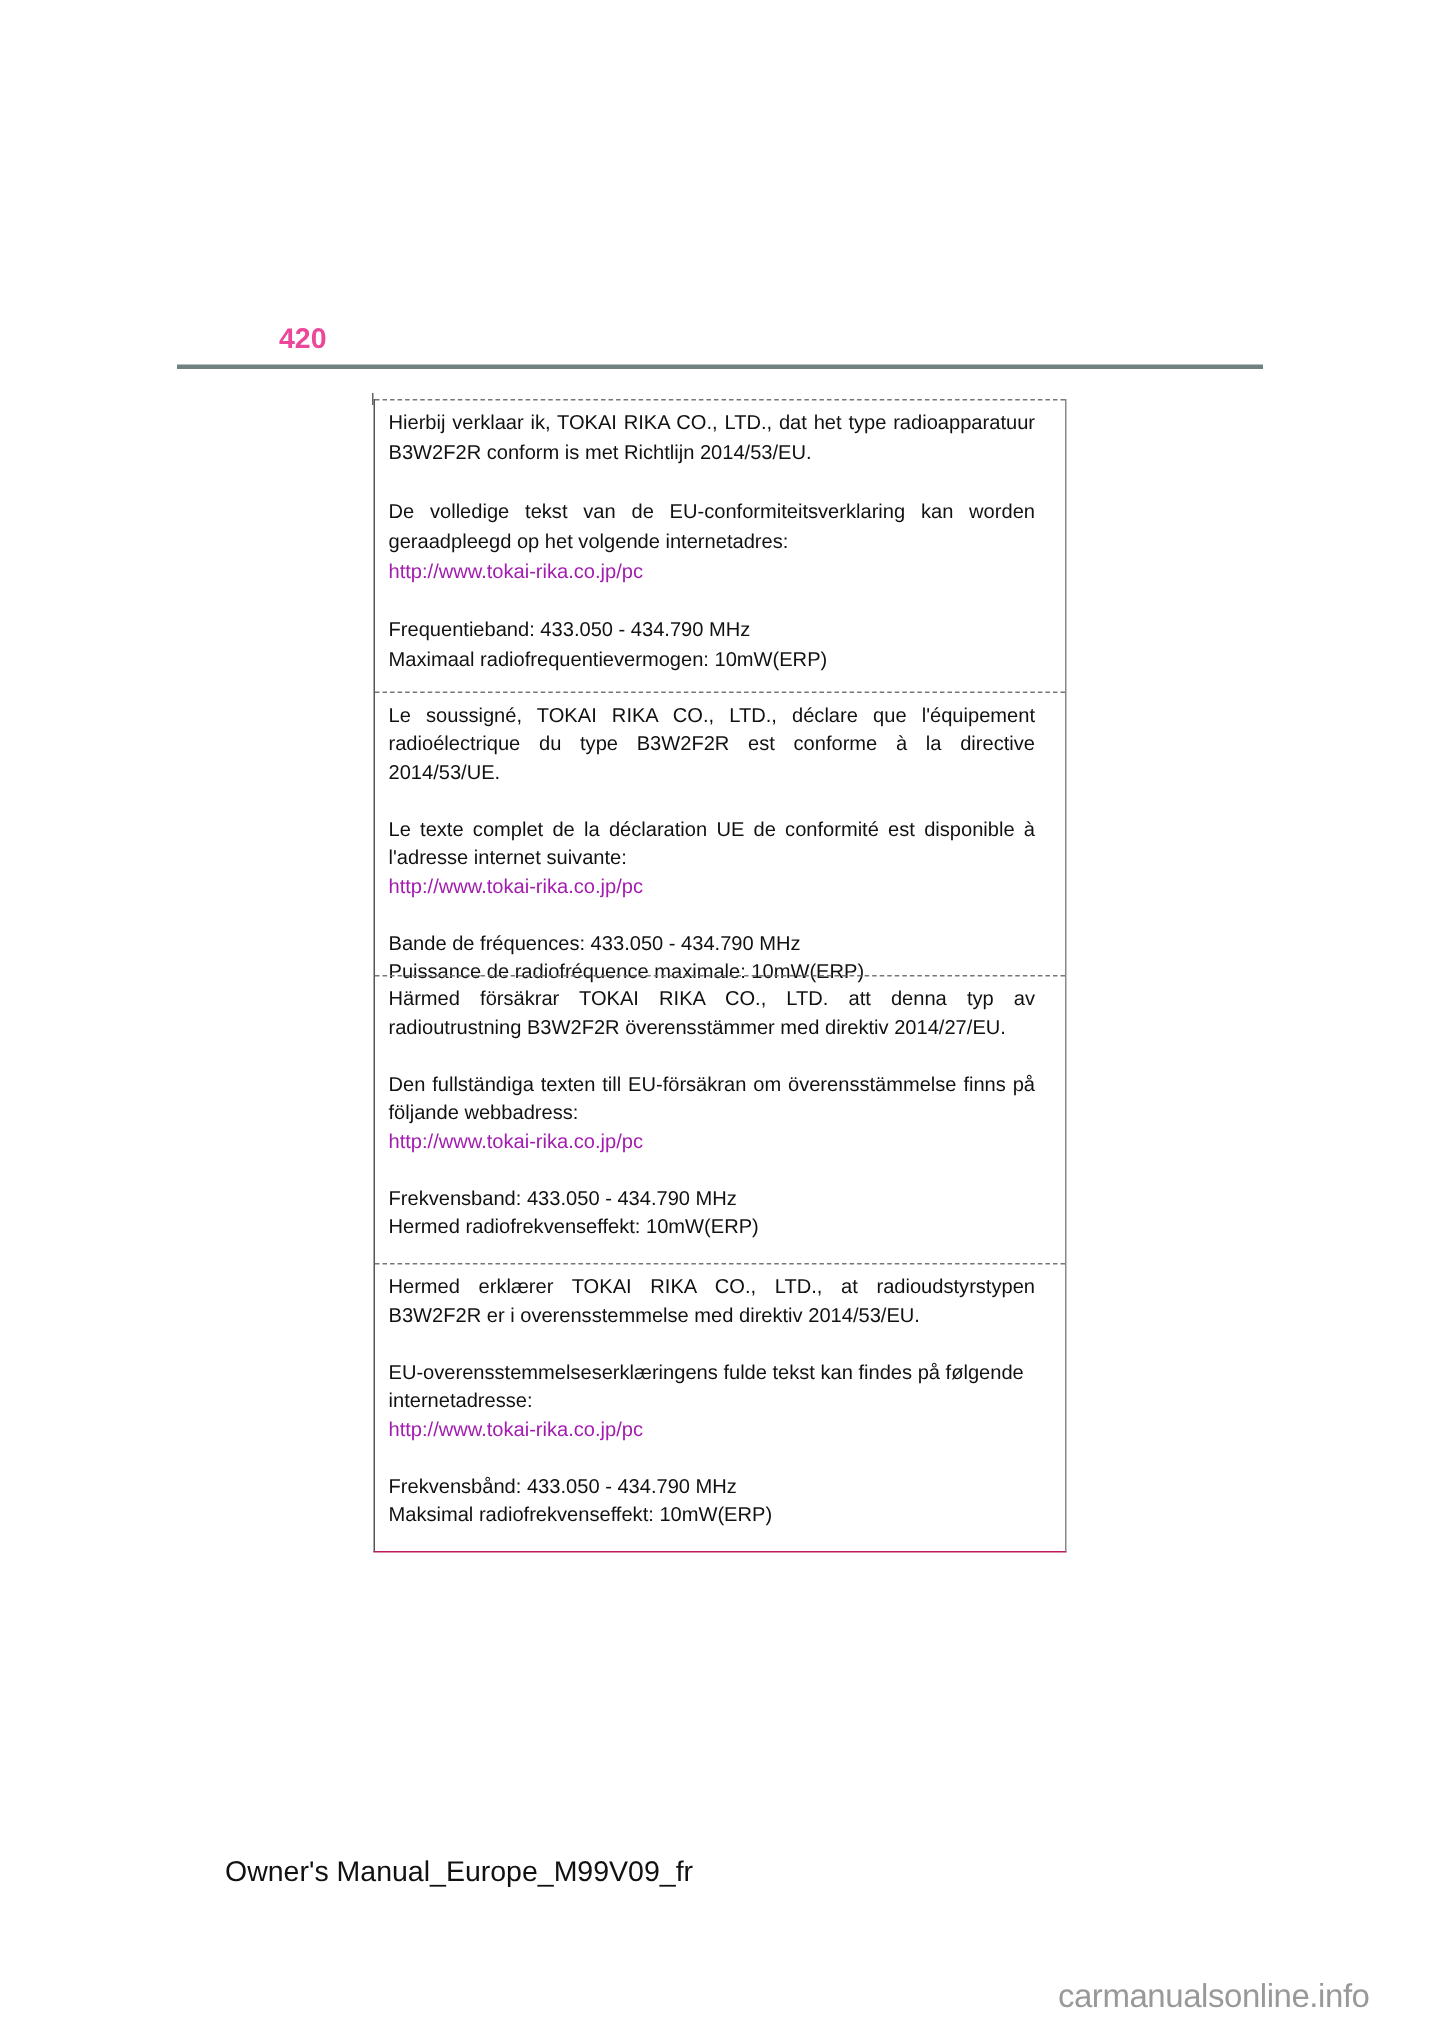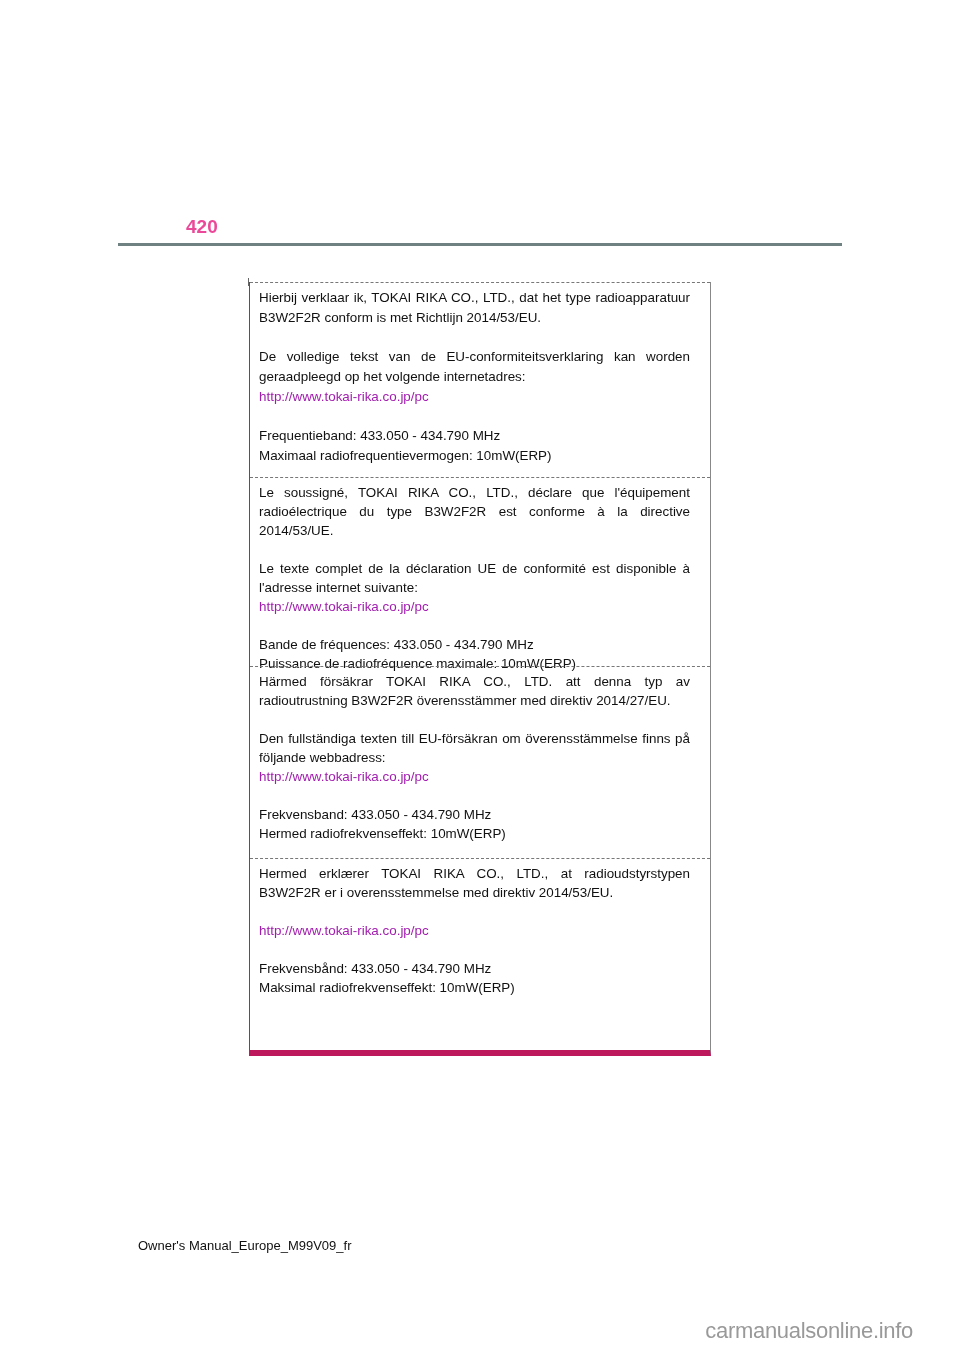--- a/index.html
+++ b/index.html
@@ -1,32 +1,32 @@
 <!DOCTYPE html>
 <html><head>
   <meta charset="utf-8">
   <style>
     html, body { margin: 0; padding: 0; background: #ffffff; }
     body { width: 960px; height: 1358px; position: relative; overflow: hidden;
            font-family: "Liberation Sans", sans-serif; color: #111; }
     .page-number { position: absolute; left: 186px; top: 216px; font-size: 19px; font-weight: bold; color: #ec4899; }
     .header-rule { position: absolute; left: 118px; top: 243px; width: 724px; height: 3px; background: #6f8181; }
     .decl-box { position: absolute; left: 249px; top: 266px; width: 460px;
-                border-left: 1px solid #555; border-right: 1px solid #888; border-bottom: 6px solid #be185d; margin-top: 16px; }
+                border-left: 1px solid #555; border-right: 1px solid #888; border-bottom: 1px solid #be185d; }
     .decl-box:before { content: ""; position: absolute; left: -2px; top: -4px; width: 3px; height: 8px; border-left: 1px solid #666; }
     .section { position: relative; border-top: 1px dashed #777; padding: 5px 20px 14px 9px; box-sizing: border-box; }
     .section p { margin: 0; font-size: 13.4px; line-height: 19px; text-align: justify; }
     .section .gap { height: 19px; }
     .section .link { color: #a21caf; }
     .section.s1 { height: 195px; }
     .section.s2 { height: 189px; }
     .section.s3 { height: 192px; }
     .section.s4 { height: 192px; }
     .section.s1 p.l { line-height: 20px; }
-    .footer-text { position: absolute; left: 138px; top: 1238px; font-size: 13px; color: #111; }
+    .footer-text { position: absolute; left: 150px; top: 1238px; font-size: 19px; color: #111; }
     .watermark { position: absolute; right: 47px; top: 1318px; font-size: 22px; color: #999; letter-spacing: -0.3px; }
   </style>
 </head>
 <body>
 
 <div class="page-number">420</div>
 <div class="header-rule"></div>
 
 <div class="decl-box">
   <div class="section s1">
@@ -52,20 +52,21 @@
     <div class="gap"></div>
     <p>Den fullständiga texten till EU-försäkran om överensstämmelse finns på följande webbadress:</p>
     <p><span class="link">http://www.tokai-rika.co.jp/pc</span></p>
     <div class="gap"></div>
     <p>Frekvensband: 433.050 - 434.790 MHz</p>
     <p>Hermed radiofrekvenseffekt: 10mW(ERP)</p>
   </div>
   <div class="section s4">
     <p>Hermed erklærer TOKAI RIKA CO., LTD., at radioudstyrstypen B3W2F2R er i overensstemmelse med direktiv 2014/53/EU.</p>
     <div class="gap"></div>
+    <p style="text-align:left">EU-overensstemmelseserklæringens fulde tekst kan findes på følgende internetadresse:</p>
     <p><span class="link">http://www.tokai-rika.co.jp/pc</span></p>
     <div class="gap"></div>
     <p>Frekvensbånd: 433.050 - 434.790 MHz</p>
     <p>Maksimal radiofrekvenseffekt: 10mW(ERP)</p>
   </div>
 </div>
 
 <div class="footer-text">Owner's Manual_Europe_M99V09_fr</div>
 <div class="watermark">carmanualsonline.info</div>
 

